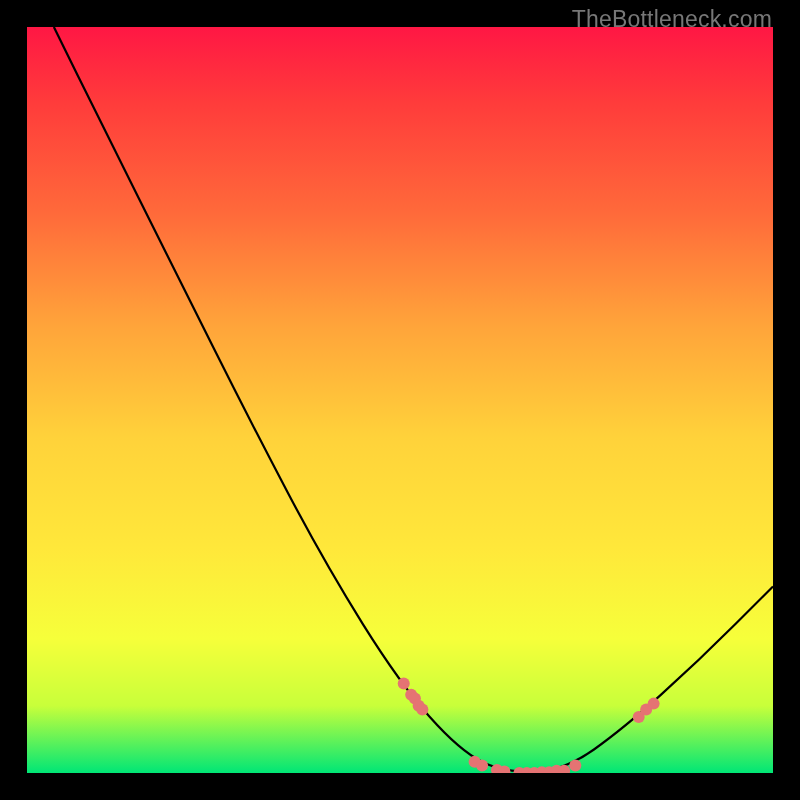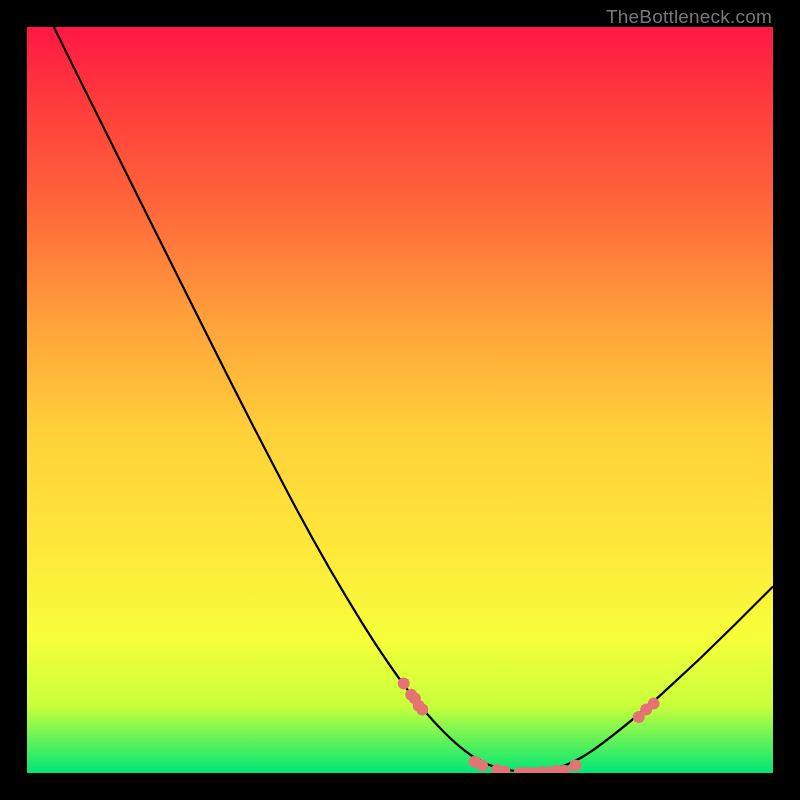--- a/index.html
+++ b/index.html
@@ -32,21 +32,21 @@
       #ffe83a 70%,
       #f6ff3a 82%,
       #c8ff3a 91%,
       #00e676 100%);
   }
   .attribution {
     position: absolute;
     top: 6px;
     right: 28px;
     color: #777;
-    font-size: 19px;
+    font-size: 23px;
     font-weight: 500;
     letter-spacing: 0.2px;
   }
   svg.curve {
     position: absolute;
     left: 0;
     top: 0;
     width: 746px;
     height: 746px;
   }

